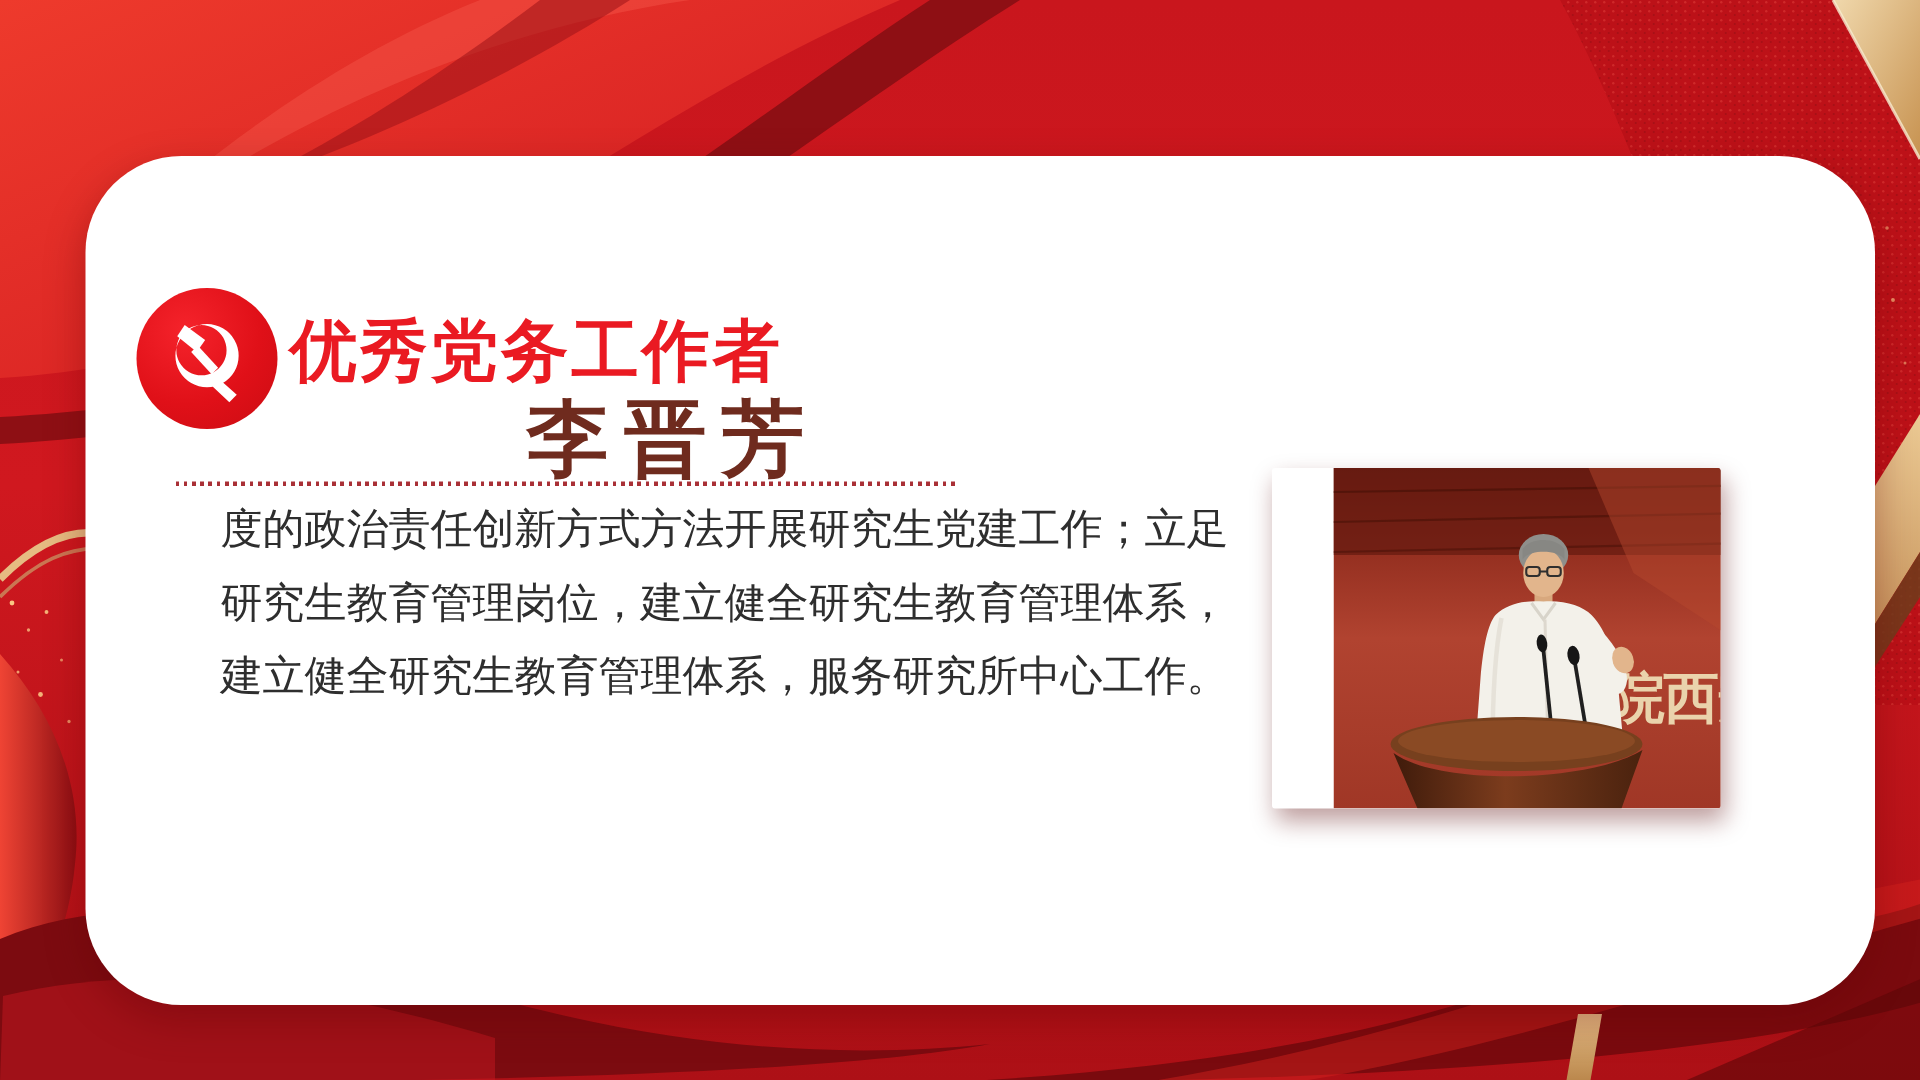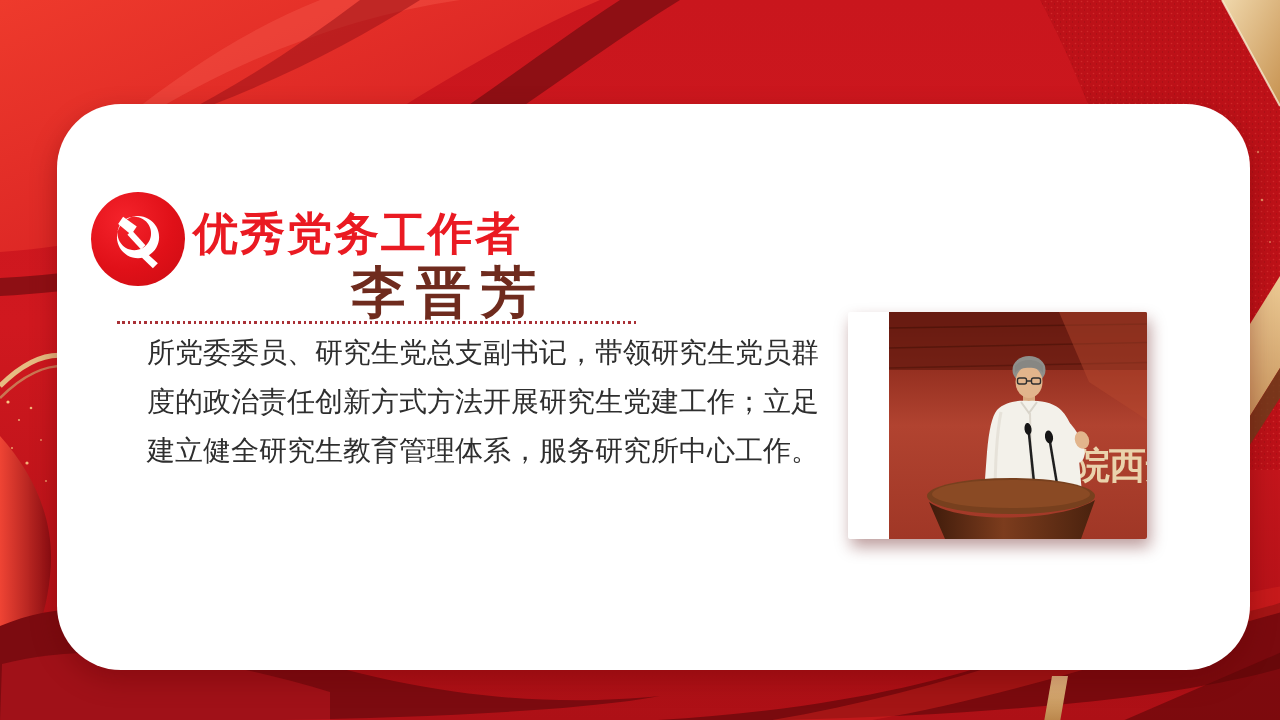--- a/index.html
+++ b/index.html
@@ -184,22 +184,22 @@
         <use href="#hs" fill="#ffffff"></use>
       </svg>
     </div>
 
     <h1 class="title">优秀党务工作者</h1>
     <h2 class="person-name">李晋芳</h2>
 
     <div class="dotted"></div>
 
     <div class="body-text">
-      <div class="line">所党委委员、研究生党总支副书记，带领研究生党员群</div>
       <div class="line">度的政治责任创新方式方法开展研究生党建工作；立足</div>
+      <div class="line">研究生教育管理岗位，建立健全研究生教育管理体系，</div>
       <div class="line">建立健全研究生教育管理体系，服务研究所中心工作。</div>
     </div>
 
     <div class="photo">
       <svg viewBox="0 0 322 227" xmlns="http://www.w3.org/2000/svg">
         <defs>
           <linearGradient id="photoBg" x1="0" y1="0" x2="0" y2="1">
             <stop offset="0" stop-color="#6f1d13"></stop>
             <stop offset="0.18" stop-color="#8d2a1c"></stop>
             <stop offset="0.5" stop-color="#b14330"></stop>

